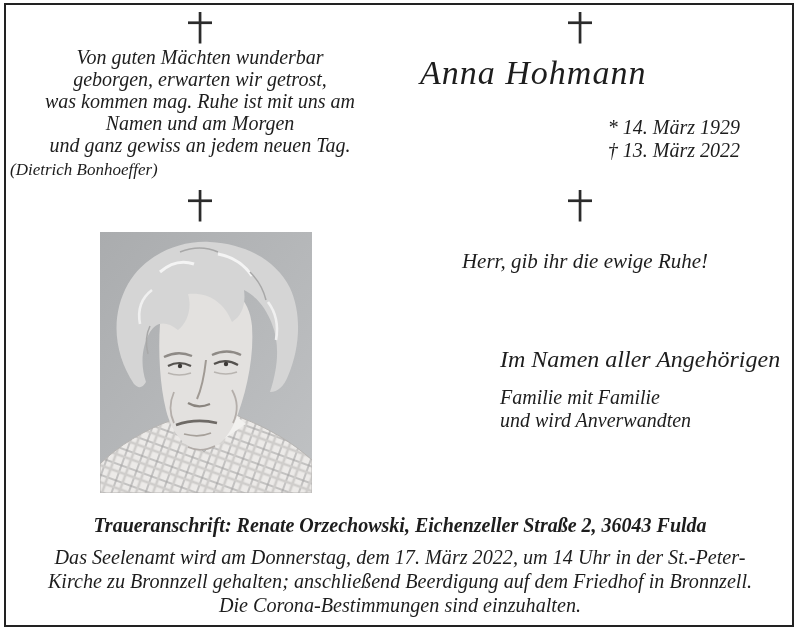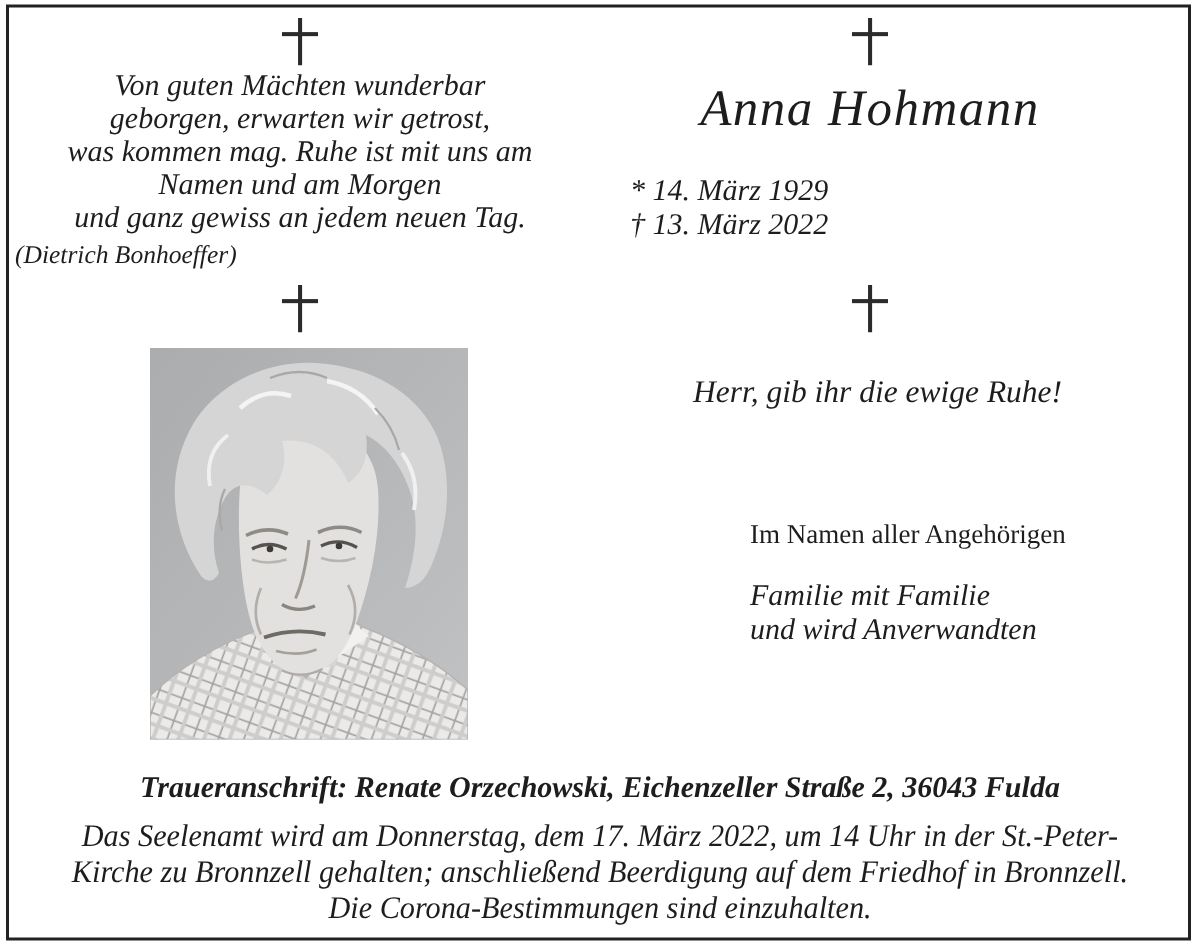--- a/index.html
+++ b/index.html
@@ -8,27 +8,27 @@
   .card { position:absolute; left:0; top:0; width:800px; height:632px; background:#fff; }
   .frame { position:absolute; left:4px; top:3px; width:790px; height:624px;
            border:2px solid #222; pointer-events:none; }
   .abs { position:absolute; }
   .cross { position:absolute; width:28px; height:34px; }
   .poem { left:10px; top:46px; width:380px; text-align:center;
           font-size:20px; line-height:22px; font-style:italic; }
   .attribution { left:10px; top:160px; width:366px; 
                  font-size:17px; font-style:italic; }
   .photo { left:100px; top:232px; width:212px; height:261px; }
-  .name { left:420px; top:54px; width:320px; text-align:center;
+  .name { left:420px; top:54px; width:320px; 
           font-size:34px; font-style:italic; letter-spacing:1px; }
-  .dates { left:420px; top:116px; width:320px; text-align:left;
+  .dates { left:420px; top:116px; width:320px; text-align:right;
            font-size:20px; line-height:23px; font-style:italic; }
   .prayer { left:420px; top:249px; width:330px; text-align:center;
             font-size:21px; font-style:italic; }
-  .mourner-head { left:500px; top:346px; font-size:18px; }
+  .mourner-head { left:500px; top:346px; font-size:24px; font-style:italic; }
   .mourner-names { left:500px; top:386px; font-size:20px; line-height:23px; font-style:italic; }
   .address { left:0; top:514px; width:800px; text-align:center;
              font-size:20px; font-style:italic;font-weight:bold; }
   .service { left:0; top:545px; width:800px; text-align:center;
              font-size:21px; line-height:24px; font-style:italic;
              transform:scaleX(0.96); transform-origin:50% 0; }
 </style>
 </head>
 <body>
 

